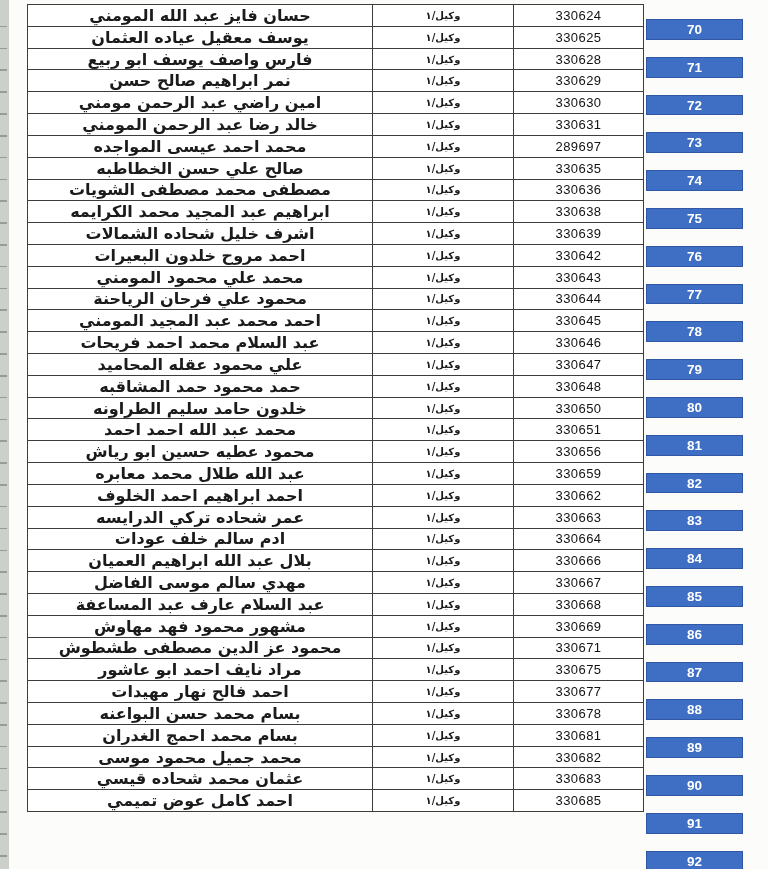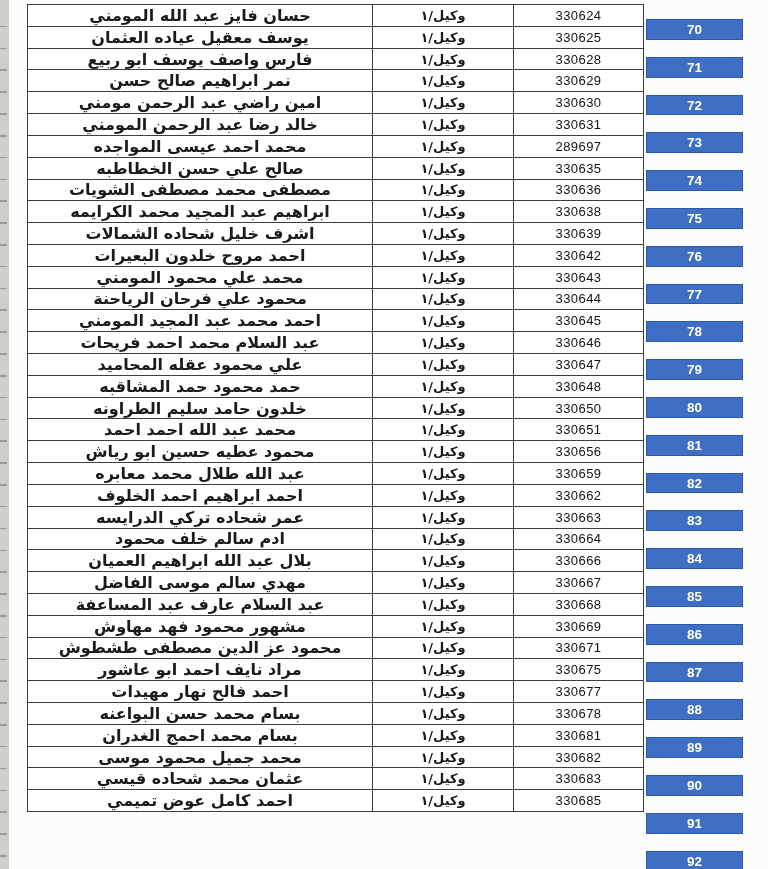--- a/index.html
+++ b/index.html
@@ -12,21 +12,21 @@
   #scan-strip{position:absolute;left:0;top:0;width:9px;height:869px;background:#cbd0ca}
   .tick{position:absolute;left:0;width:7px;height:1.6px;background:#7a7f7a;opacity:.65}
 
   table#grid{position:absolute;left:27px;top:4px;border-collapse:collapse;table-layout:fixed}
   #grid td{
     border:1.5px solid #3d3d3d;padding:0;margin:0;
     text-align:center;vertical-align:middle;background:#ffffff;
     height:21.82px;box-sizing:border-box;overflow:hidden;white-space:nowrap;
   }
   td.name{width:345px;font-size:16px;font-weight:bold;color:#1b1b1b}
-  td.rank{width:141px;font-size:13px;font-weight:bold;color:#1b1b1b}
+  td.rank{width:141px;font-size:10px;font-weight:bold;color:#1b1b1b}
   td.rank.gray{background:#ebebeb}
   td.id{
     width:130px;font-family:"Liberation Sans","DejaVu Sans",sans-serif;
     font-size:13px;font-weight:normal;color:#121212;letter-spacing:.4px;
   }
 
   #serials{position:absolute;left:646px;top:3px;width:97px;display:flex;flex-direction:column}
   .serial{
     flex:none;height:20.9px;margin-bottom:0.92px;box-sizing:border-box;
     background:#3e6fc5;border:1px solid #2f57a4;
@@ -221,21 +221,21 @@
     <td class="id">330662</td>
   </tr>
 
   <tr>
     <td class="name" dir="rtl">عمر شحاده تركي الدرايسه</td>
     <td class="rank" dir="rtl">وكيل/١</td>
     <td class="id">330663</td>
   </tr>
 
   <tr>
-    <td class="name" dir="rtl">ادم سالم خلف محمود</td>
+    <td class="name" dir="rtl">ادم سالم خلف عودات</td>
     <td class="rank" dir="rtl">وكيل/١</td>
     <td class="id">330664</td>
   </tr>
 
   <tr>
     <td class="name" dir="rtl">بلال عبد الله ابراهيم العميان</td>
     <td class="rank" dir="rtl">وكيل/١</td>
     <td class="id">330666</td>
   </tr>
 

